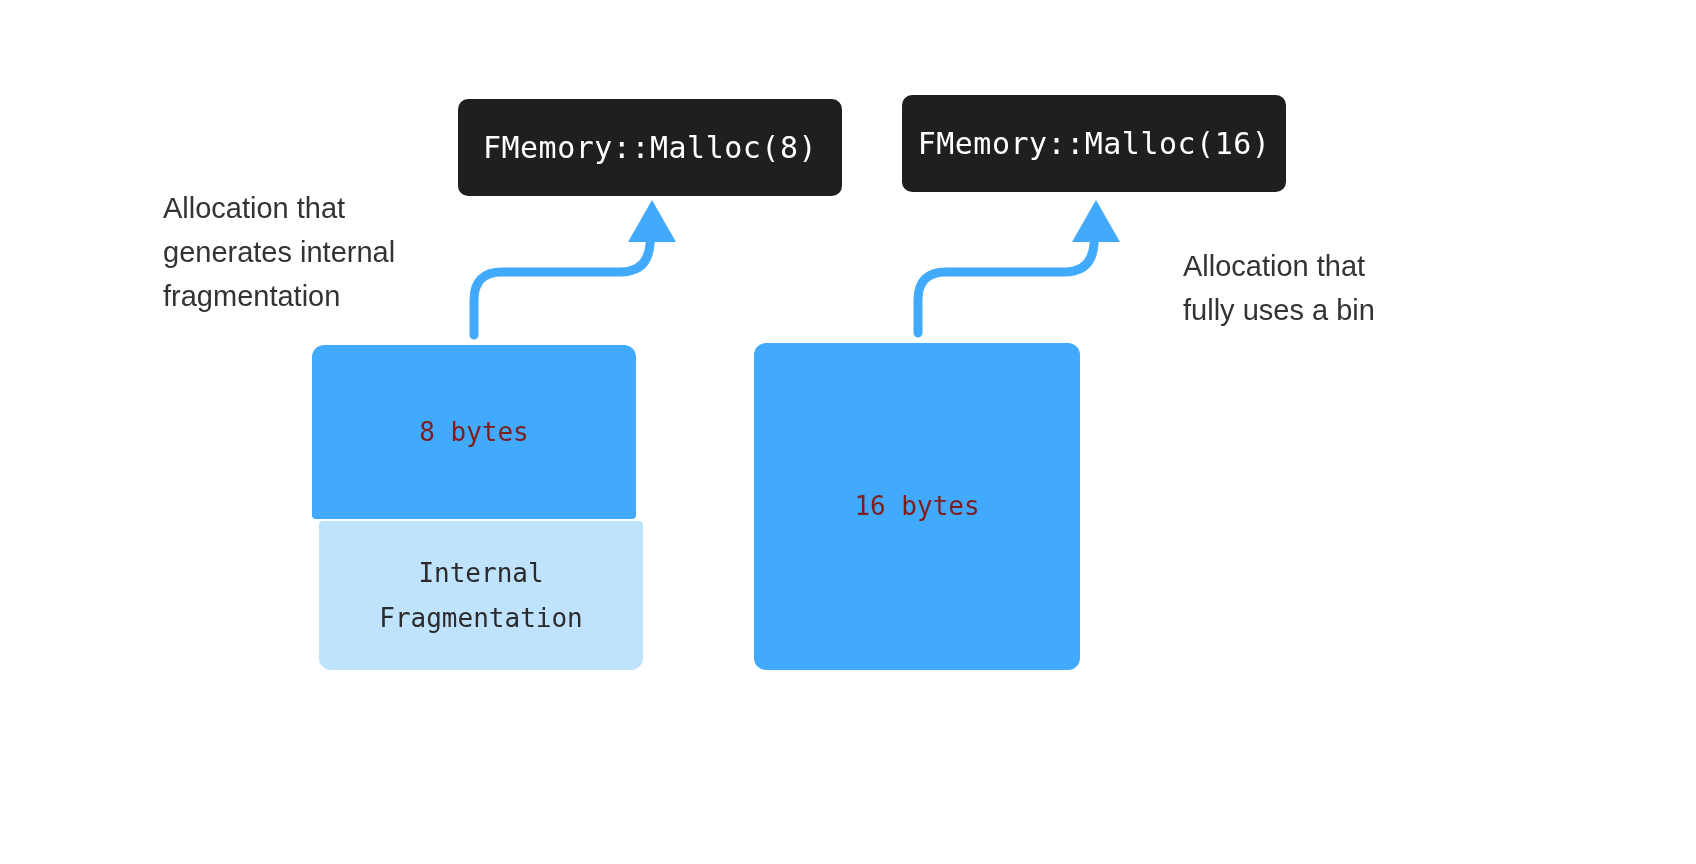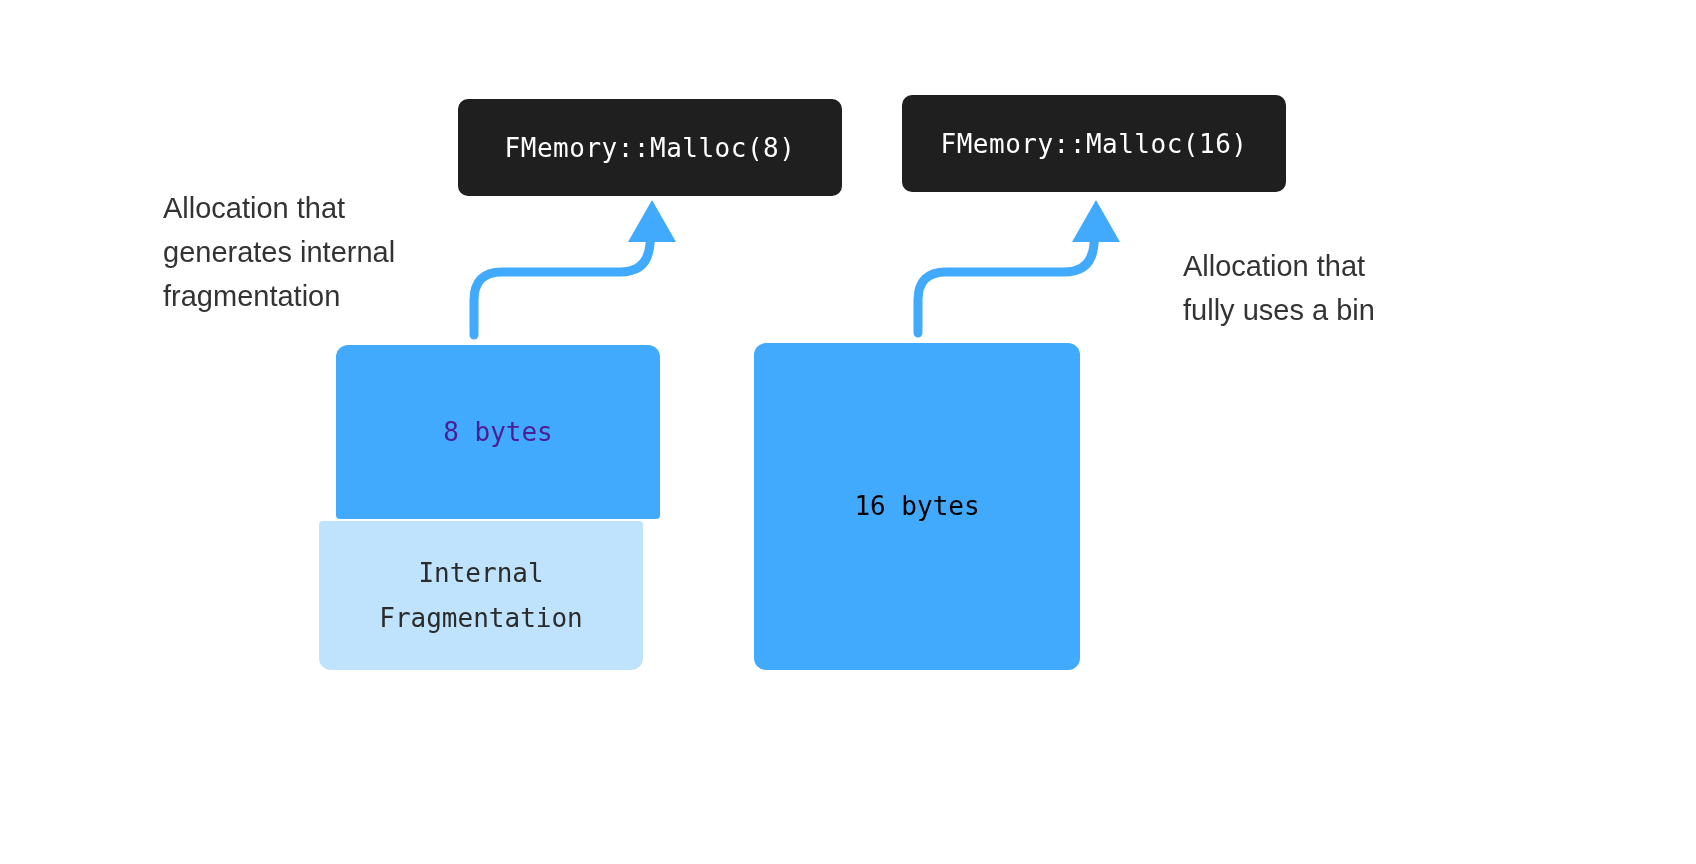--- a/index.html
+++ b/index.html
@@ -20,21 +20,21 @@
     height: 864px;
   }
 
   
   .code-chip {
     position: absolute;
     background: #1f1f1f;
     border-radius: 10px;
     color: #ffffff;
     font-family: "DejaVu Sans Mono", monospace;
-    font-size: 26px;
+    font-size: 30px;
     letter-spacing: 0.5px;
     display: flex;
     align-items: center;
     justify-content: center;
     white-space: nowrap;
     box-sizing: border-box;
   }
   #chip-malloc8  { left: 458px; top: 99px;  width: 384px; height: 97px; }
   #chip-malloc16 { left: 902px; top: 95px;  width: 384px; height: 97px; }
 
@@ -59,35 +59,34 @@
     text-align: center;
     font-family: "DejaVu Sans Mono", monospace;
     font-size: 26px;
     line-height: 45px;
     white-space: pre-line;
     box-sizing: border-box;
   }
   #block-8bytes {
     left: 312px; top: 345px; width: 324px; height: 174px;
     background: #42aafd;
-    color: #4c1d95;
+    color: #7f1d1d;
     border-radius: 12px 12px 4px 4px;
-    margin-left: 24px;
   }
   #block-internal-frag {
     left: 312px; top: 521px; width: 324px; height: 149px;
     background: #bfe3fd;
     color: #2b2b2b;
     border-radius: 4px 4px 12px 12px;
     margin-left: 7px;
   }
   #block-16bytes {
     left: 754px; top: 343px; width: 326px; height: 327px;
     background: #42aafd;
-    color: #000000;
+    color: #7f1d1d;
     border-radius: 12px;
   }
 
   
   #arrow-layer {
     position: absolute;
     left: 0; top: 0;
     width: 1696px;
     height: 864px;
     pointer-events: none;

